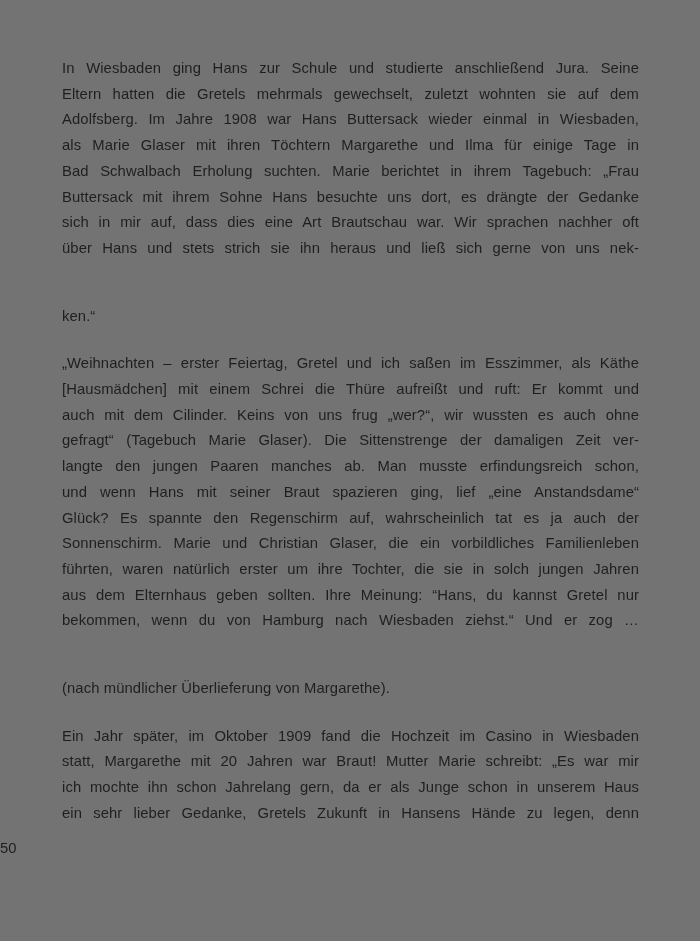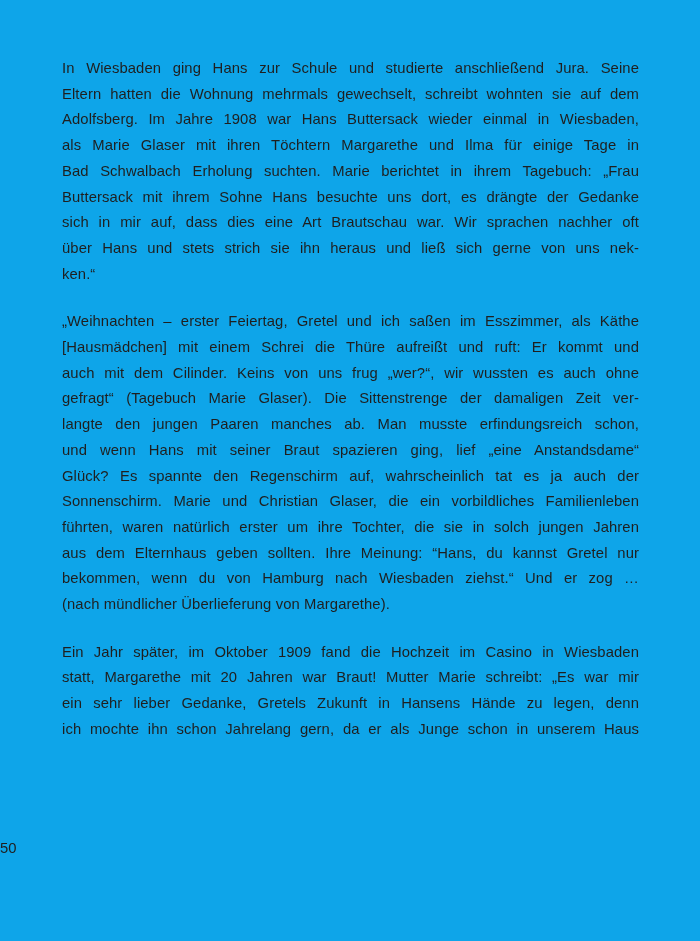--- a/index.html
+++ b/index.html
@@ -4,21 +4,21 @@
 <style>
   html, body {
     margin: 0;
     padding: 0;
     background: #ffffff;
   }
   .page {
     position: relative;
     width: 700px;
     height: 941px;
-    background: #0ea5e9;
+    background: #737373;
     overflow: hidden;
     font-family: "Liberation Sans", sans-serif;
   }
   .text-block {
     position: absolute;
     left: 62px;
     top: 56px;
     width: 577px;
   }
   .paragraph {
@@ -30,39 +30,40 @@
     line-height: 25.7px;
     color: #1f1f1f;
     letter-spacing: 0.1px;
     text-align: justify;
     text-align-last: justify;
     white-space: nowrap; 
   }
   .text-line.last-line {
     text-align: center;
     text-align-last: left;
+    margin-top: 42px;
   }
   .page-number {
     position: absolute;
     top: 836px;
     left: 0;
     width: 100%;
     font-size: 14.8px;
     line-height: 25.7px;
     color: #1f1f1f;
   }
 </style>
 </head>
 <body>
 
 <div class="page">
   <div class="text-block" id="text-block">
       <div class="paragraph">
         <div class="text-line">In Wiesbaden ging Hans zur Schule und studierte anschließend Jura. Seine</div>
-        <div class="text-line">Eltern hatten die Wohnung mehrmals gewechselt, schreibt wohnten sie auf dem</div>
+        <div class="text-line">Eltern hatten die Gretels mehrmals gewechselt, zuletzt wohnten sie auf dem</div>
         <div class="text-line">Adolfsberg. Im Jahre 1908 war Hans Buttersack wieder einmal in Wiesbaden,</div>
         <div class="text-line">als Marie Glaser mit ihren Töchtern Margarethe und Ilma für einige Tage in</div>
         <div class="text-line">Bad Schwalbach Erholung suchten. Marie berichtet in ihrem Tagebuch: „Frau</div>
         <div class="text-line">Buttersack mit ihrem Sohne Hans besuchte uns dort, es drängte der Gedanke</div>
         <div class="text-line">sich in mir auf, dass dies eine Art Brautschau war. Wir sprachen nachher oft</div>
         <div class="text-line">über Hans und stets strich sie ihn heraus und ließ sich gerne von uns nek-</div>
         <div class="text-line last-line">ken.“</div>
       </div>
       <div class="paragraph">
         <div class="text-line">„Weihnachten – erster Feiertag, Gretel und ich saßen im Esszimmer, als Käthe</div>
@@ -74,18 +75,18 @@
         <div class="text-line">Glück? Es spannte den Regenschirm auf, wahrscheinlich tat es ja auch der</div>
         <div class="text-line">Sonnenschirm. Marie und Christian Glaser, die ein vorbildliches Familienleben</div>
         <div class="text-line">führten, waren natürlich erster um ihre Tochter, die sie in solch jungen Jahren</div>
         <div class="text-line">aus dem Elternhaus geben sollten. Ihre Meinung: “Hans, du kannst Gretel nur</div>
         <div class="text-line">bekommen, wenn du von Hamburg nach Wiesbaden ziehst.“ Und er zog …</div>
         <div class="text-line last-line">(nach mündlicher Überlieferung von Margarethe).</div>
       </div>
       <div class="paragraph">
         <div class="text-line">Ein Jahr später, im Oktober 1909 fand die Hochzeit im Casino in Wiesbaden</div>
         <div class="text-line">statt, Margarethe mit 20 Jahren war Braut! Mutter Marie schreibt: „Es war mir</div>
+        <div class="text-line">ich mochte ihn schon Jahrelang gern, da er als Junge schon in unserem Haus</div>
         <div class="text-line">ein sehr lieber Gedanke, Gretels Zukunft in Hansens Hände zu legen, denn</div>
-        <div class="text-line">ich mochte ihn schon Jahrelang gern, da er als Junge schon in unserem Haus</div>
       </div>
     </div>
   <div class="page-number">50</div>
 </div>
 
 </body></html>

